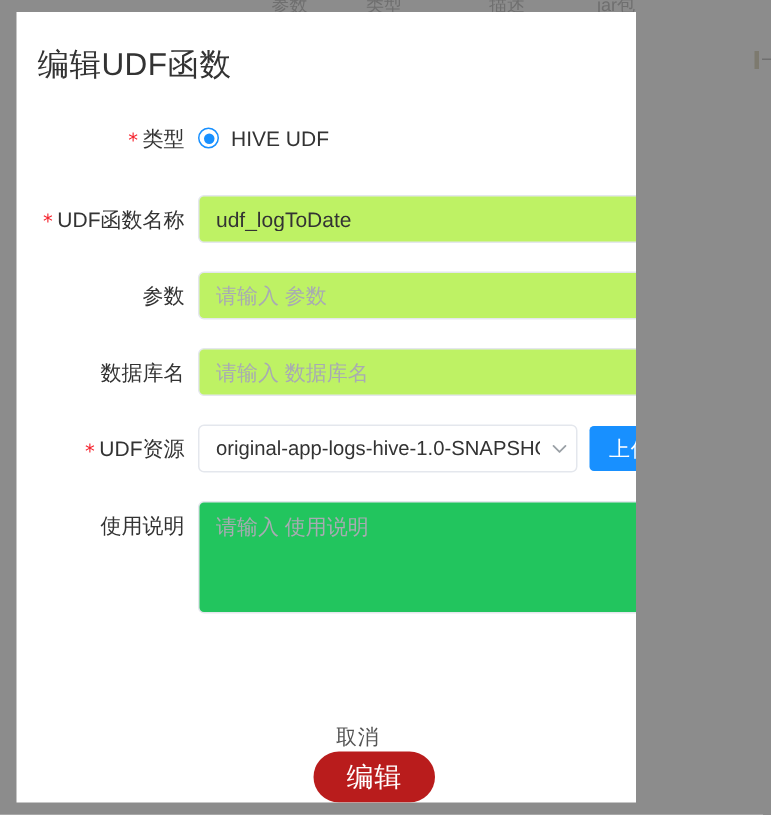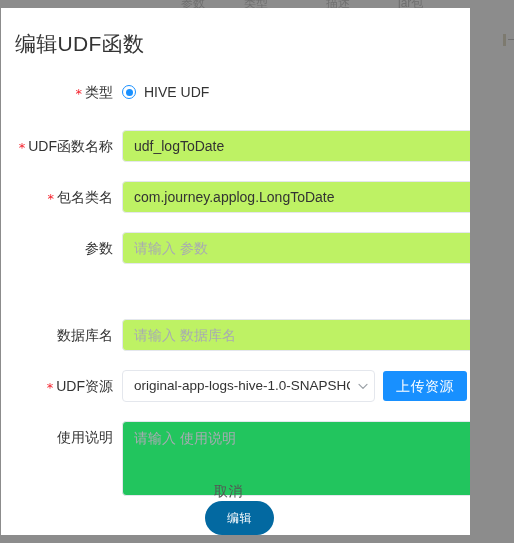--- a/index.html
+++ b/index.html
@@ -52,23 +52,23 @@
     left: 508px;
     top: 39px;
     width: 6px;
     height: 1px;
     background: #6f6f6f;
   }
 
   
   #modal {
     position: absolute;
-    left: 1px;
+    left: 11px;
     top: 8px;
-    width: 469px;
+    width: 413px;
     height: 527px;
     background: #ffffff;
     box-sizing: border-box;
     overflow: hidden;
   }
 
   #modal-title {
     position: absolute;
     left: 14px;
     top: 22px;
@@ -267,24 +267,24 @@
     font-family: "Liberation Sans", "DejaVu Sans", sans-serif;
     font-size: 14px;
     color: #555555;
     cursor: pointer;
     padding: 0;
     margin-right: 22px;
     letter-spacing: 0.5px;
   }
   .confirm-btn {
     border: none;
-    background: #0369a1;
+    background: #b91c1c;
     color: #ffffff;
     font-family: "Liberation Sans", "DejaVu Sans", sans-serif;
-    font-size: 12px;
+    font-size: 18px;
     letter-spacing: 0.5px;
     height: 34px;
     padding: 0 22px;
     border-radius: 17px;
     cursor: pointer;
   }
 </style>
 </head>
 <body>
 
@@ -321,39 +321,31 @@
 
     <div class="form-row" style="height:51px;">
       <div class="form-label" style="top:6px;">
         <span class="req-star">*</span><span>UDF函数名称</span>
       </div>
       <div class="field-wrap" style="top:0;">
         <input class="text-input" type="text" value="udf_logToDate" style="">
       </div>
     </div>
 
+
     <div class="form-row" style="height:51px;">
       <div class="form-label" style="top:6px;">
-        <span class="req-star">*</span><span>包名类名</span>
-      </div>
-      <div class="field-wrap" style="top:0;">
-        <input class="text-input" type="text" value="com.journey.applog.LongToDate" style="">
+        <span>参数</span>
+      </div>
+      <div class="field-wrap" style="top:0;">
+        <input class="text-input" type="text" placeholder="请输入 参数" style="">
       </div>
     </div>
 
     <div class="form-row" style="height:51px;">
-      <div class="form-label" style="top:6px;">
-        <span>参数</span>
-      </div>
-      <div class="field-wrap" style="top:0;">
-        <input class="text-input" type="text" placeholder="请输入 参数" style="">
-      </div>
-    </div>
-
-    <div class="form-row" style="height:51px;margin-top:36px;">
       <div class="form-label" style="top:6px;">
         <span>数据库名</span>
       </div>
       <div class="field-wrap" style="top:0;">
         <input class="text-input" type="text" placeholder="请输入 数据库名" style="">
       </div>
     </div>
 
     <div class="form-row" style="height:51px;">
       <div class="form-label" style="top:6px;">

